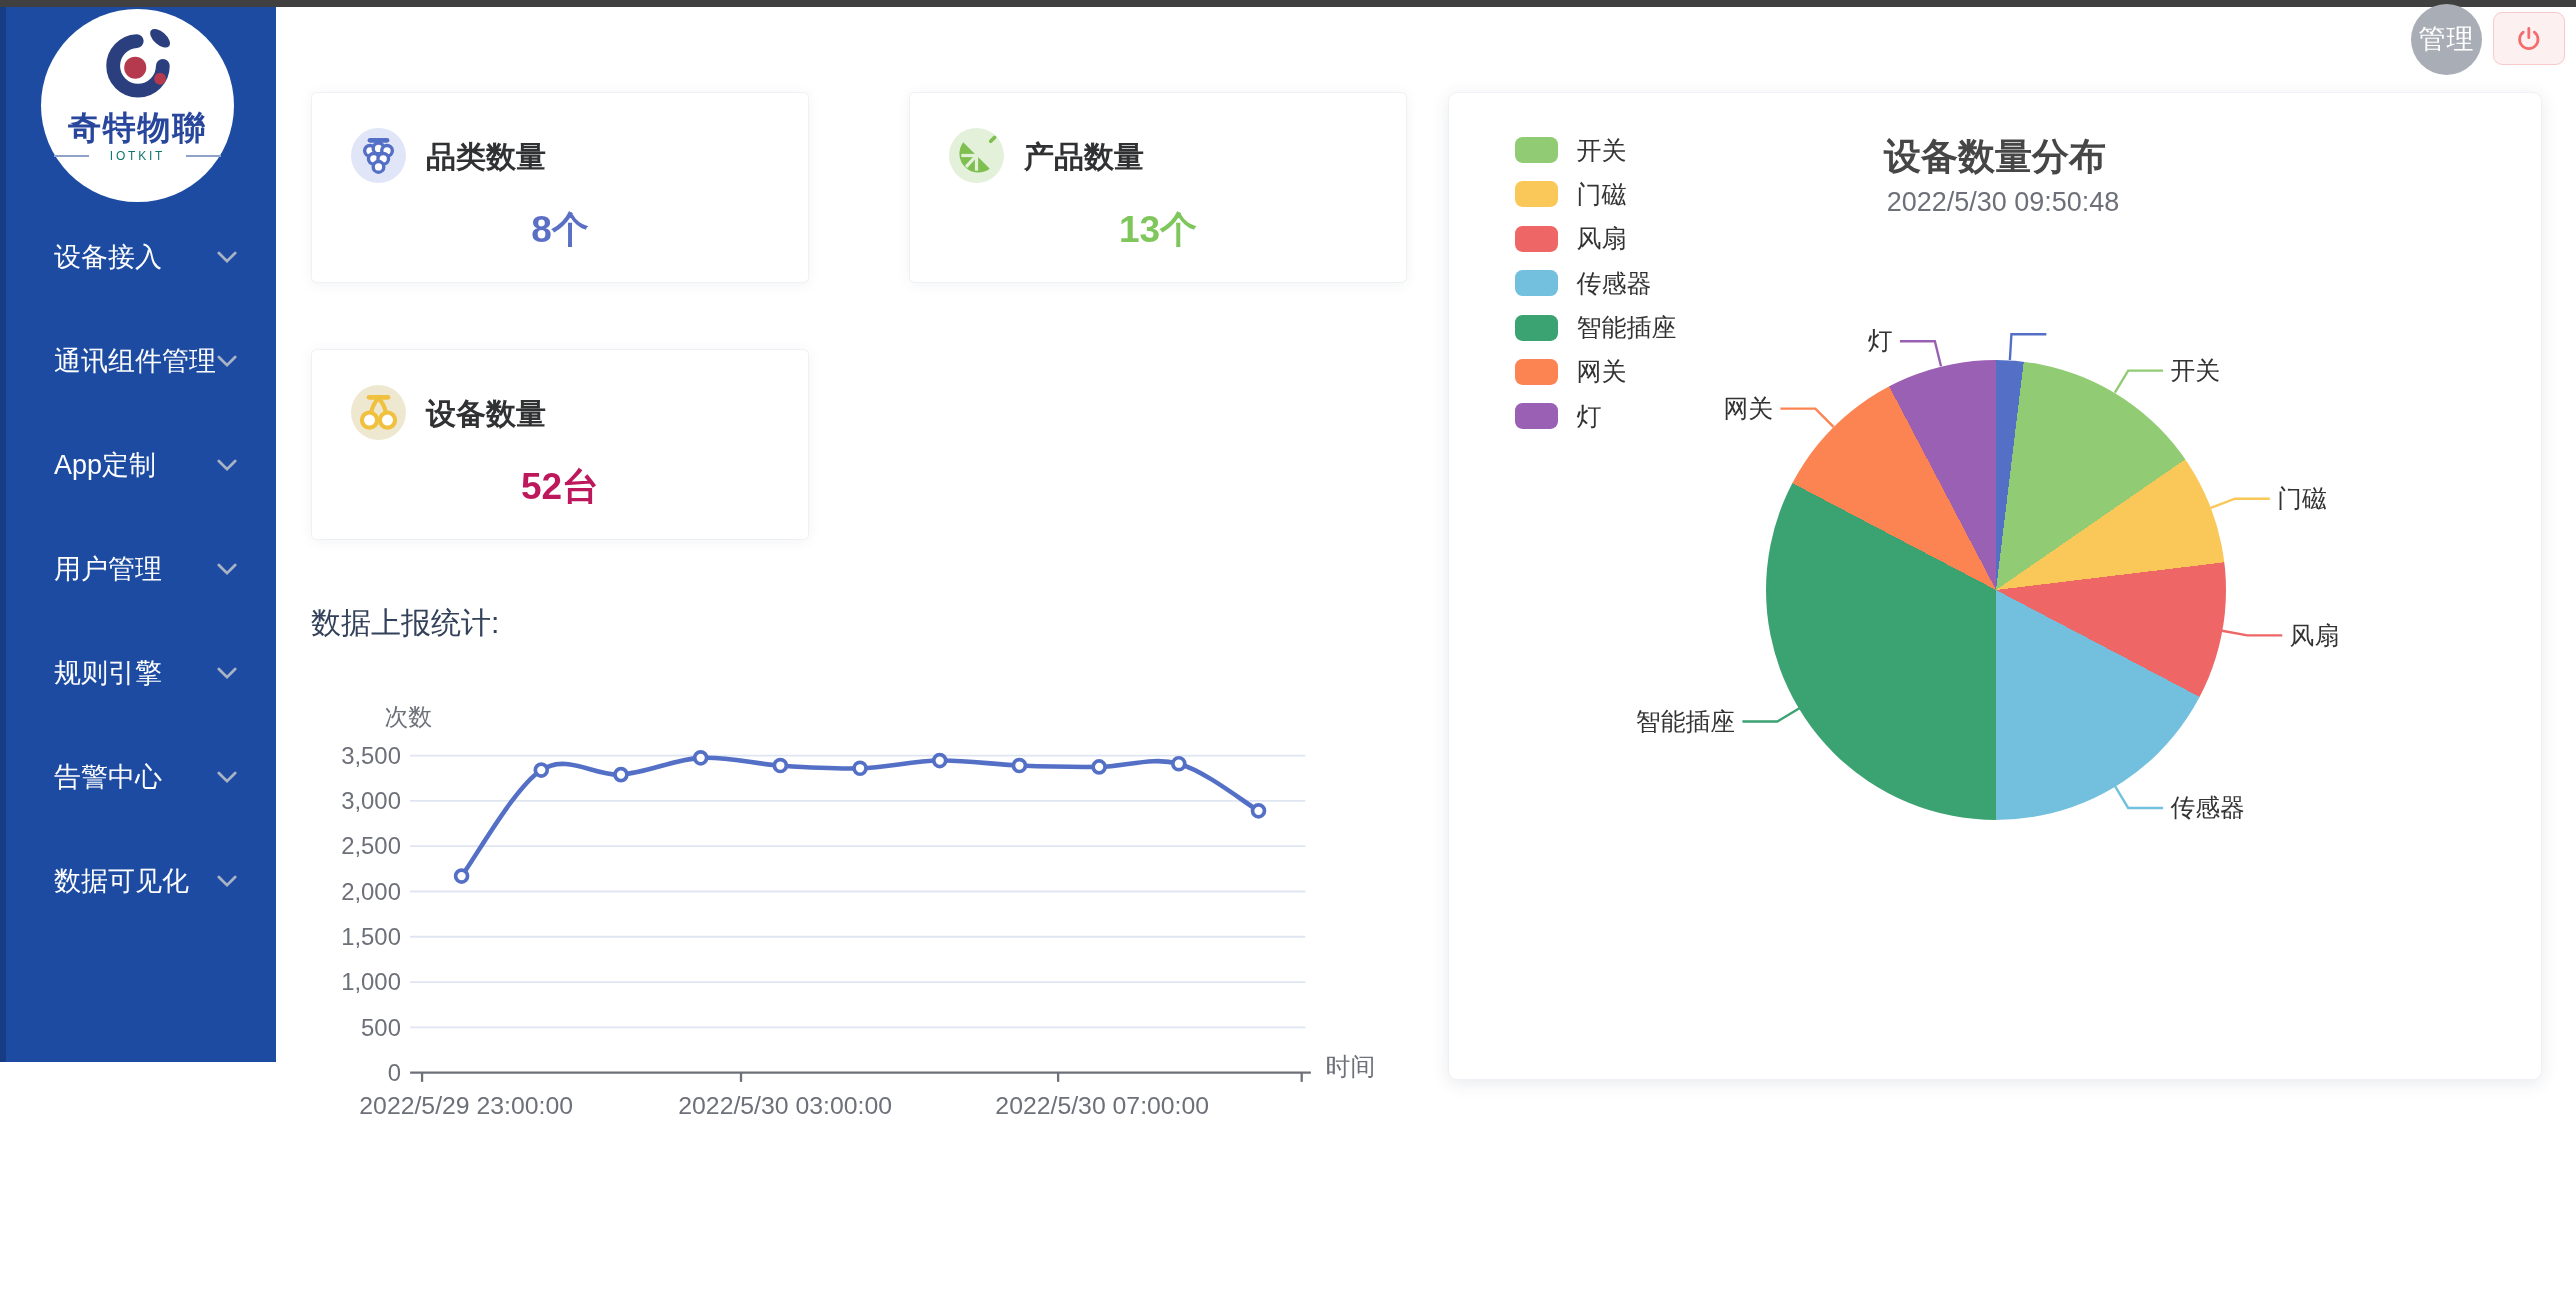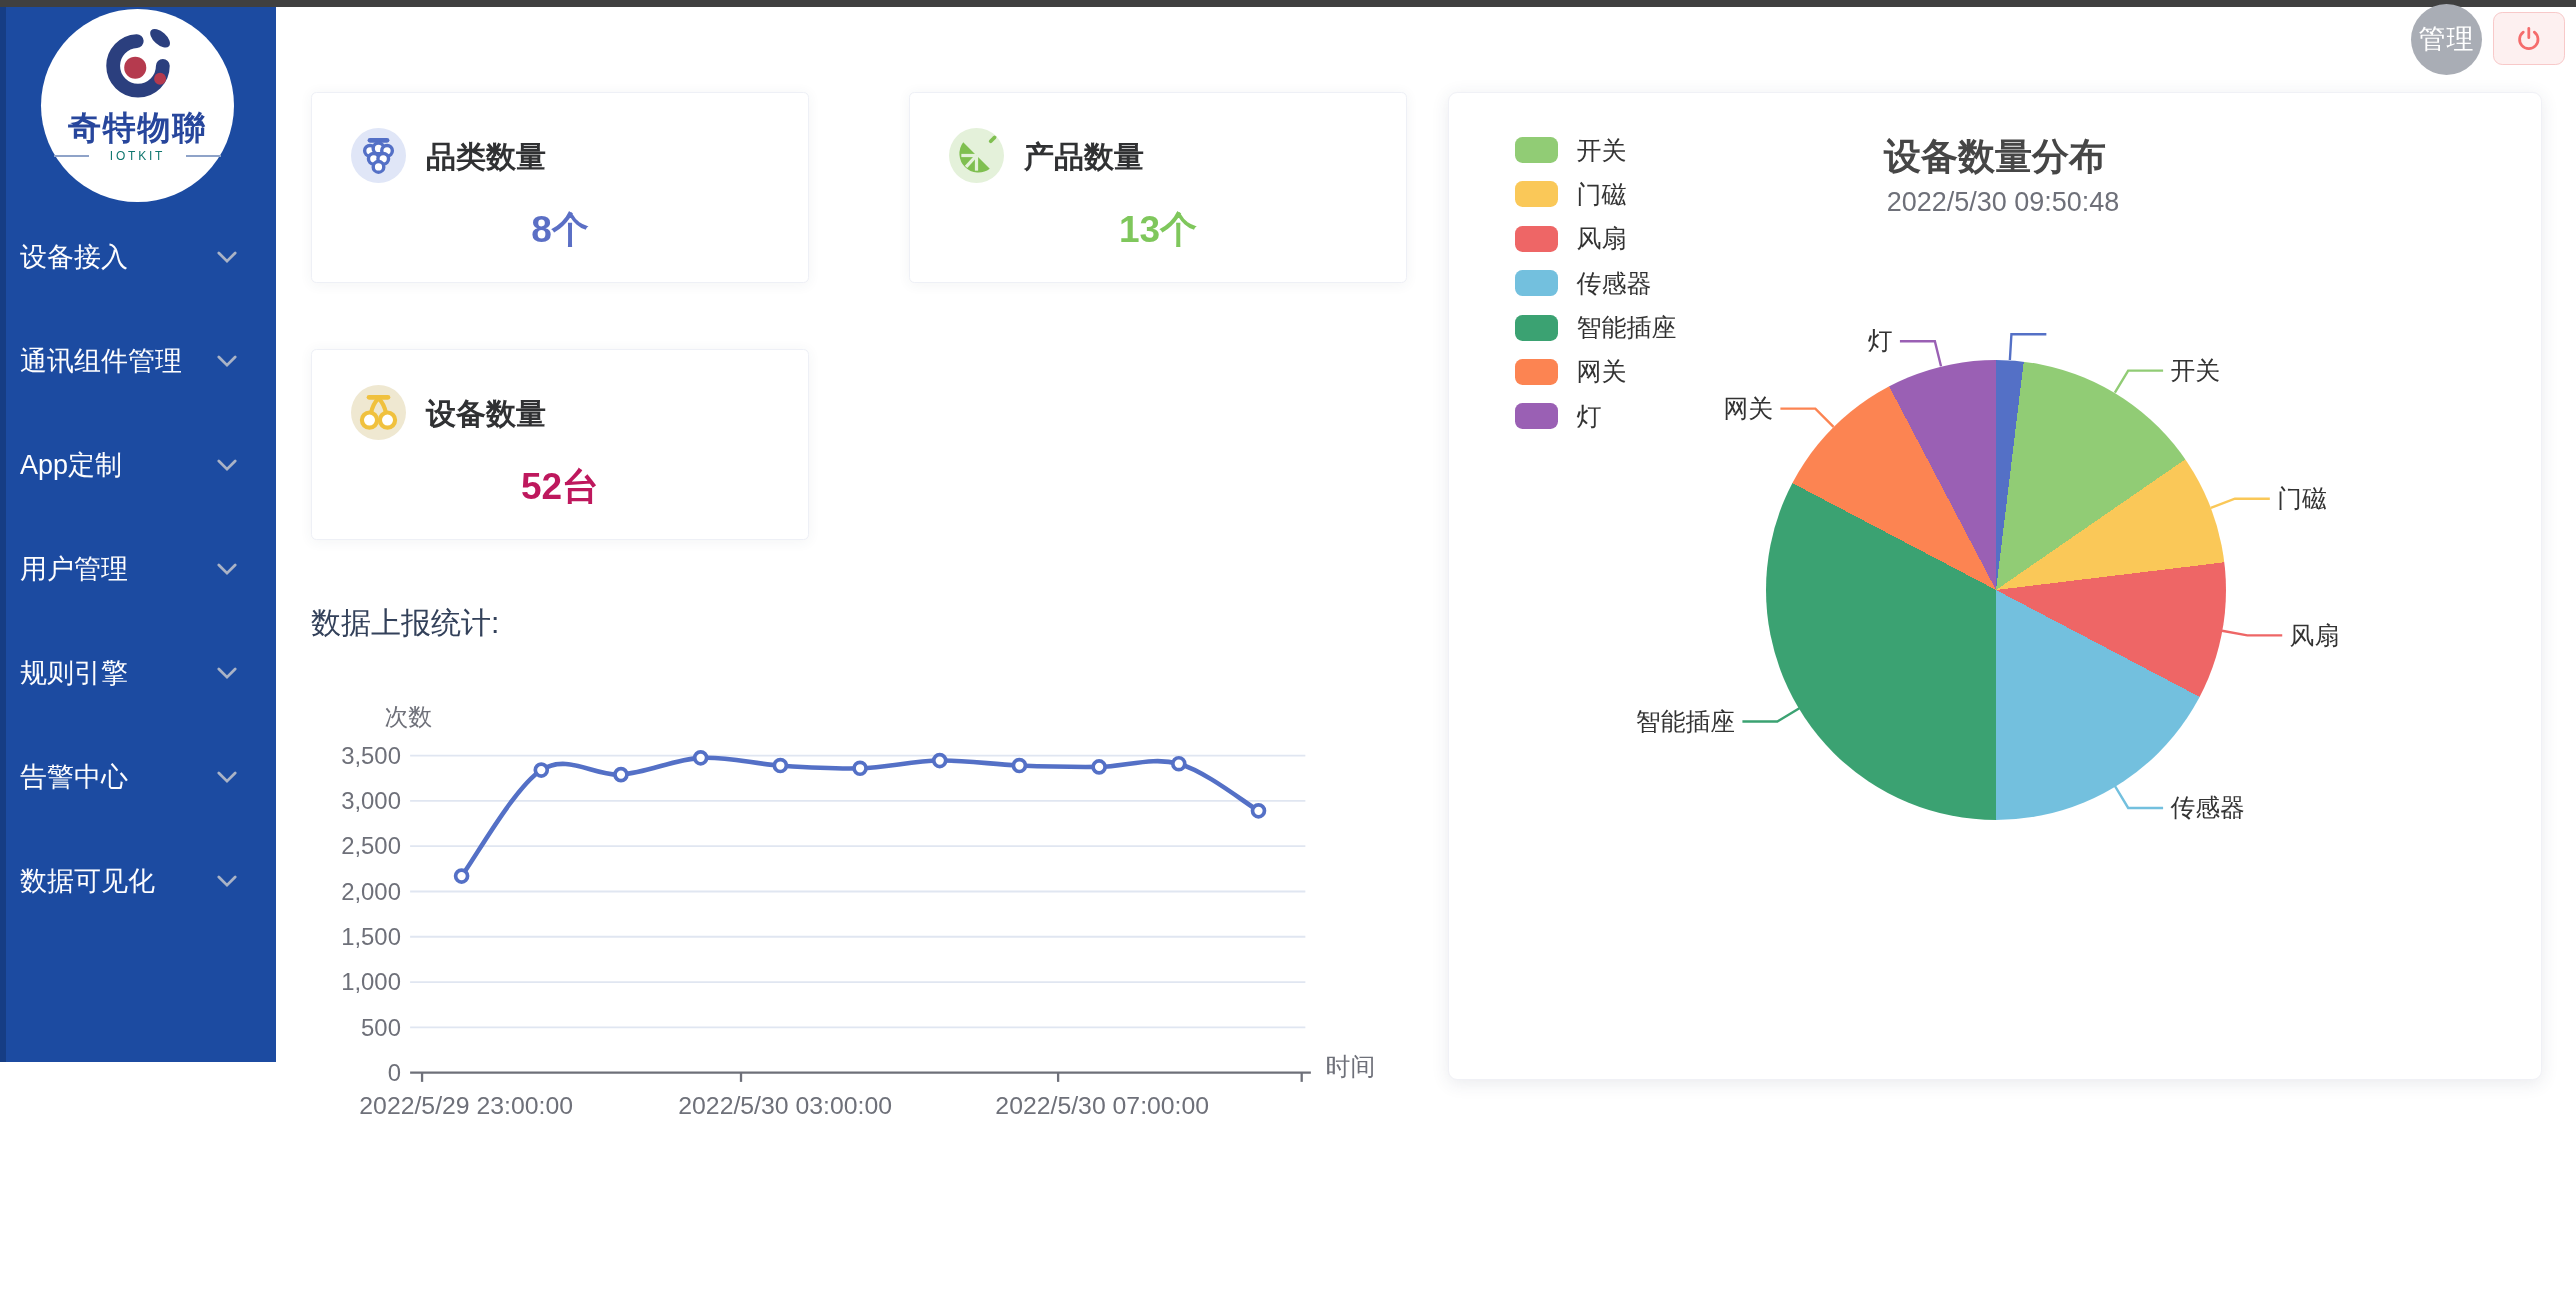--- a/index.html
+++ b/index.html
@@ -12,21 +12,21 @@
 
   
   .sidebar{position:absolute;left:0;top:7.4px;width:276px;height:1055px;background:#1c4ba1;}
   .sidebar::before{content:"";position:absolute;left:0;top:0;bottom:0;width:6.4px;background:rgba(0,0,0,.18);}
   .logo{position:absolute;left:41px;top:1.8px;width:193px;height:193px;border-radius:50%;background:#ffffff;}
   .logo svg.swirl{position:absolute;left:51px;top:9.2px;}
   .brand{position:absolute;left:0;right:0;top:97px;text-align:center;font-size:33px;font-weight:700;color:#27469c;letter-spacing:1.8px;font-family:"Liberation Serif","DejaVu Serif",serif;}
   .brand-sub{position:absolute;left:0;right:0;top:140px;display:flex;align-items:center;justify-content:center;gap:21px;color:#0f766e;font-size:12px;letter-spacing:2.8px;}
   .brand-sub .rule{display:inline-block;width:35px;height:1.8px;background:#8fa3c8;}
   .menu{position:absolute;left:0;top:198px;width:100%;}
-  .menu-item{position:relative;height:104px;display:flex;align-items:center;padding:0 44px 0 20px;color:#fdfdfe;font-size:27px;cursor:pointer;}
+  .menu-item{position:relative;height:104px;display:flex;align-items:center;padding:0 44px 0 54px;color:#fdfdfe;font-size:27px;cursor:pointer;}
   .menu-item .chev{position:absolute;right:39px;top:50%;margin-top:-6.4px;}
 
   
   .avatar{position:absolute;left:2379px;top:3.7px;width:71px;height:71px;border-radius:50%;background:#a9adb5;color:#ffffff;font-size:27px;display:flex;align-items:center;justify-content:center;letter-spacing:0.9px;cursor:pointer;margin-left:32px;}
   .logout-btn{position:absolute;left:2493px;top:12px;width:72px;height:53px;background:#fdf0f0;border:1.8px solid #f8c9c9;border-radius:9.2px;display:flex;align-items:center;justify-content:center;cursor:pointer;}
 
   
   .stat-card{position:absolute;width:498px;height:191px;background:#ffffff;border:1.8px solid #eef0f6;border-radius:5.5px;box-shadow:0 1.8px 13px rgba(50,60,90,.06);}
   .stat-card.c1{left:311px;top:92px;}
   .stat-card.c2{left:909px;top:92px;}

